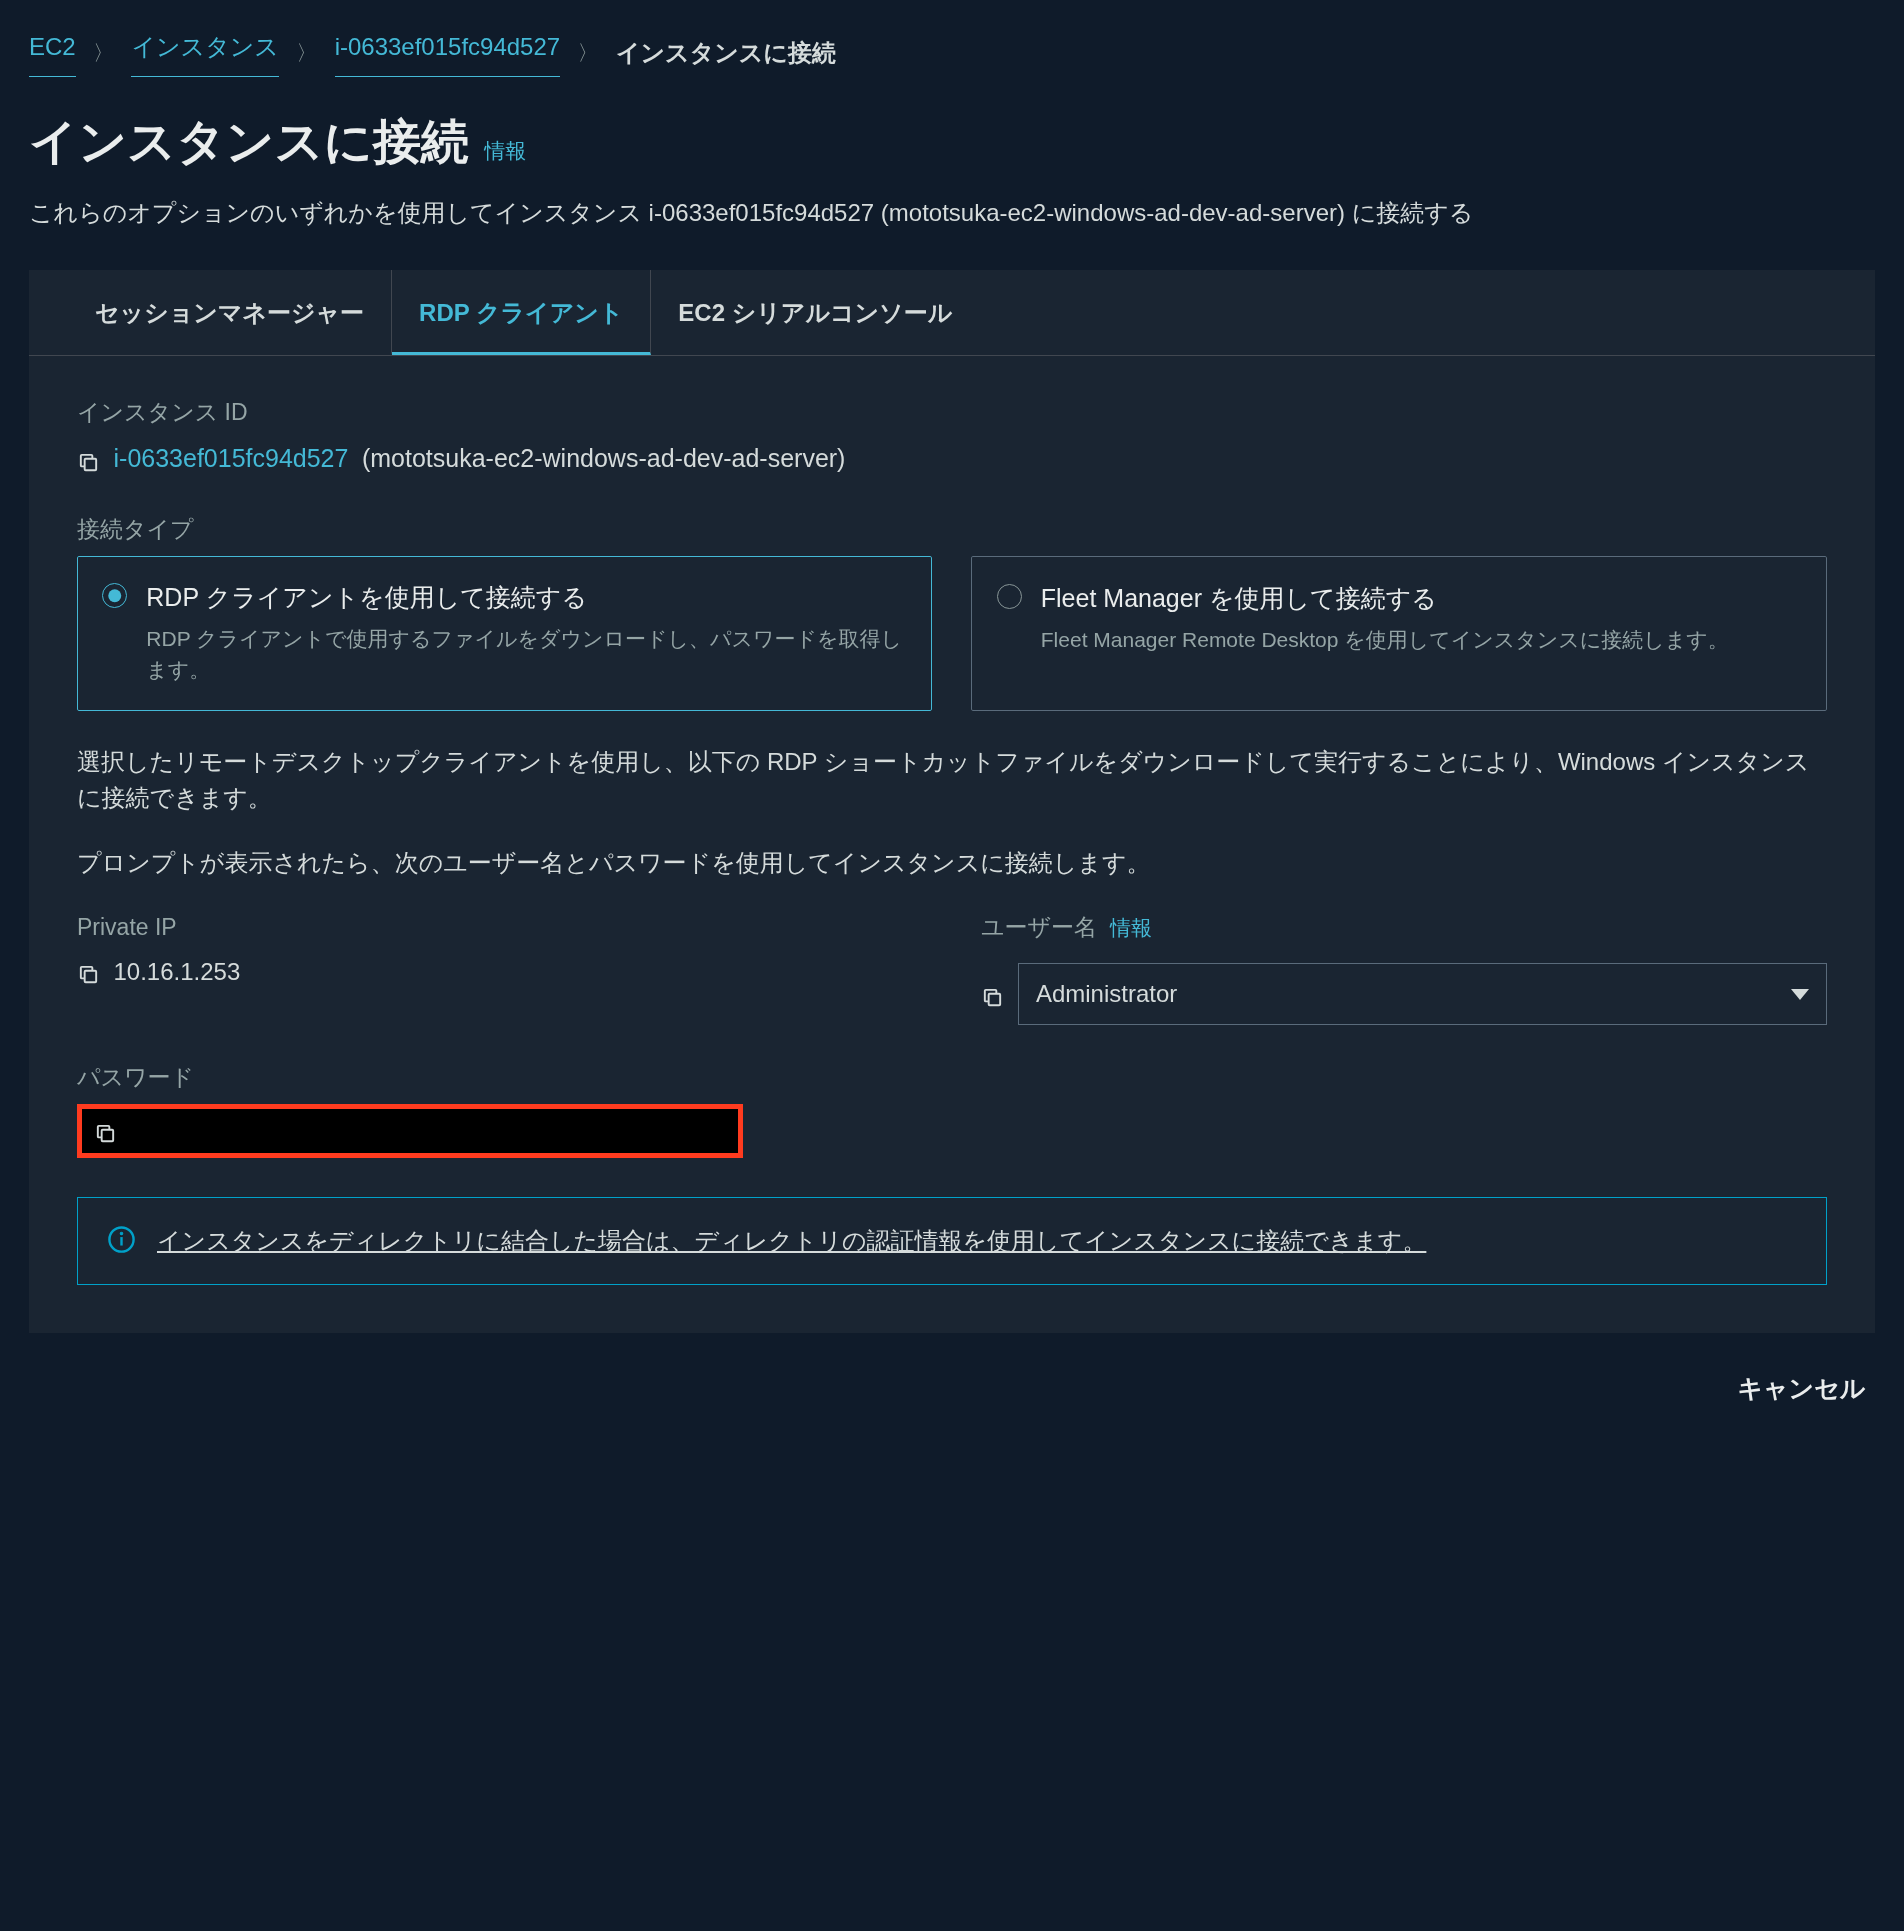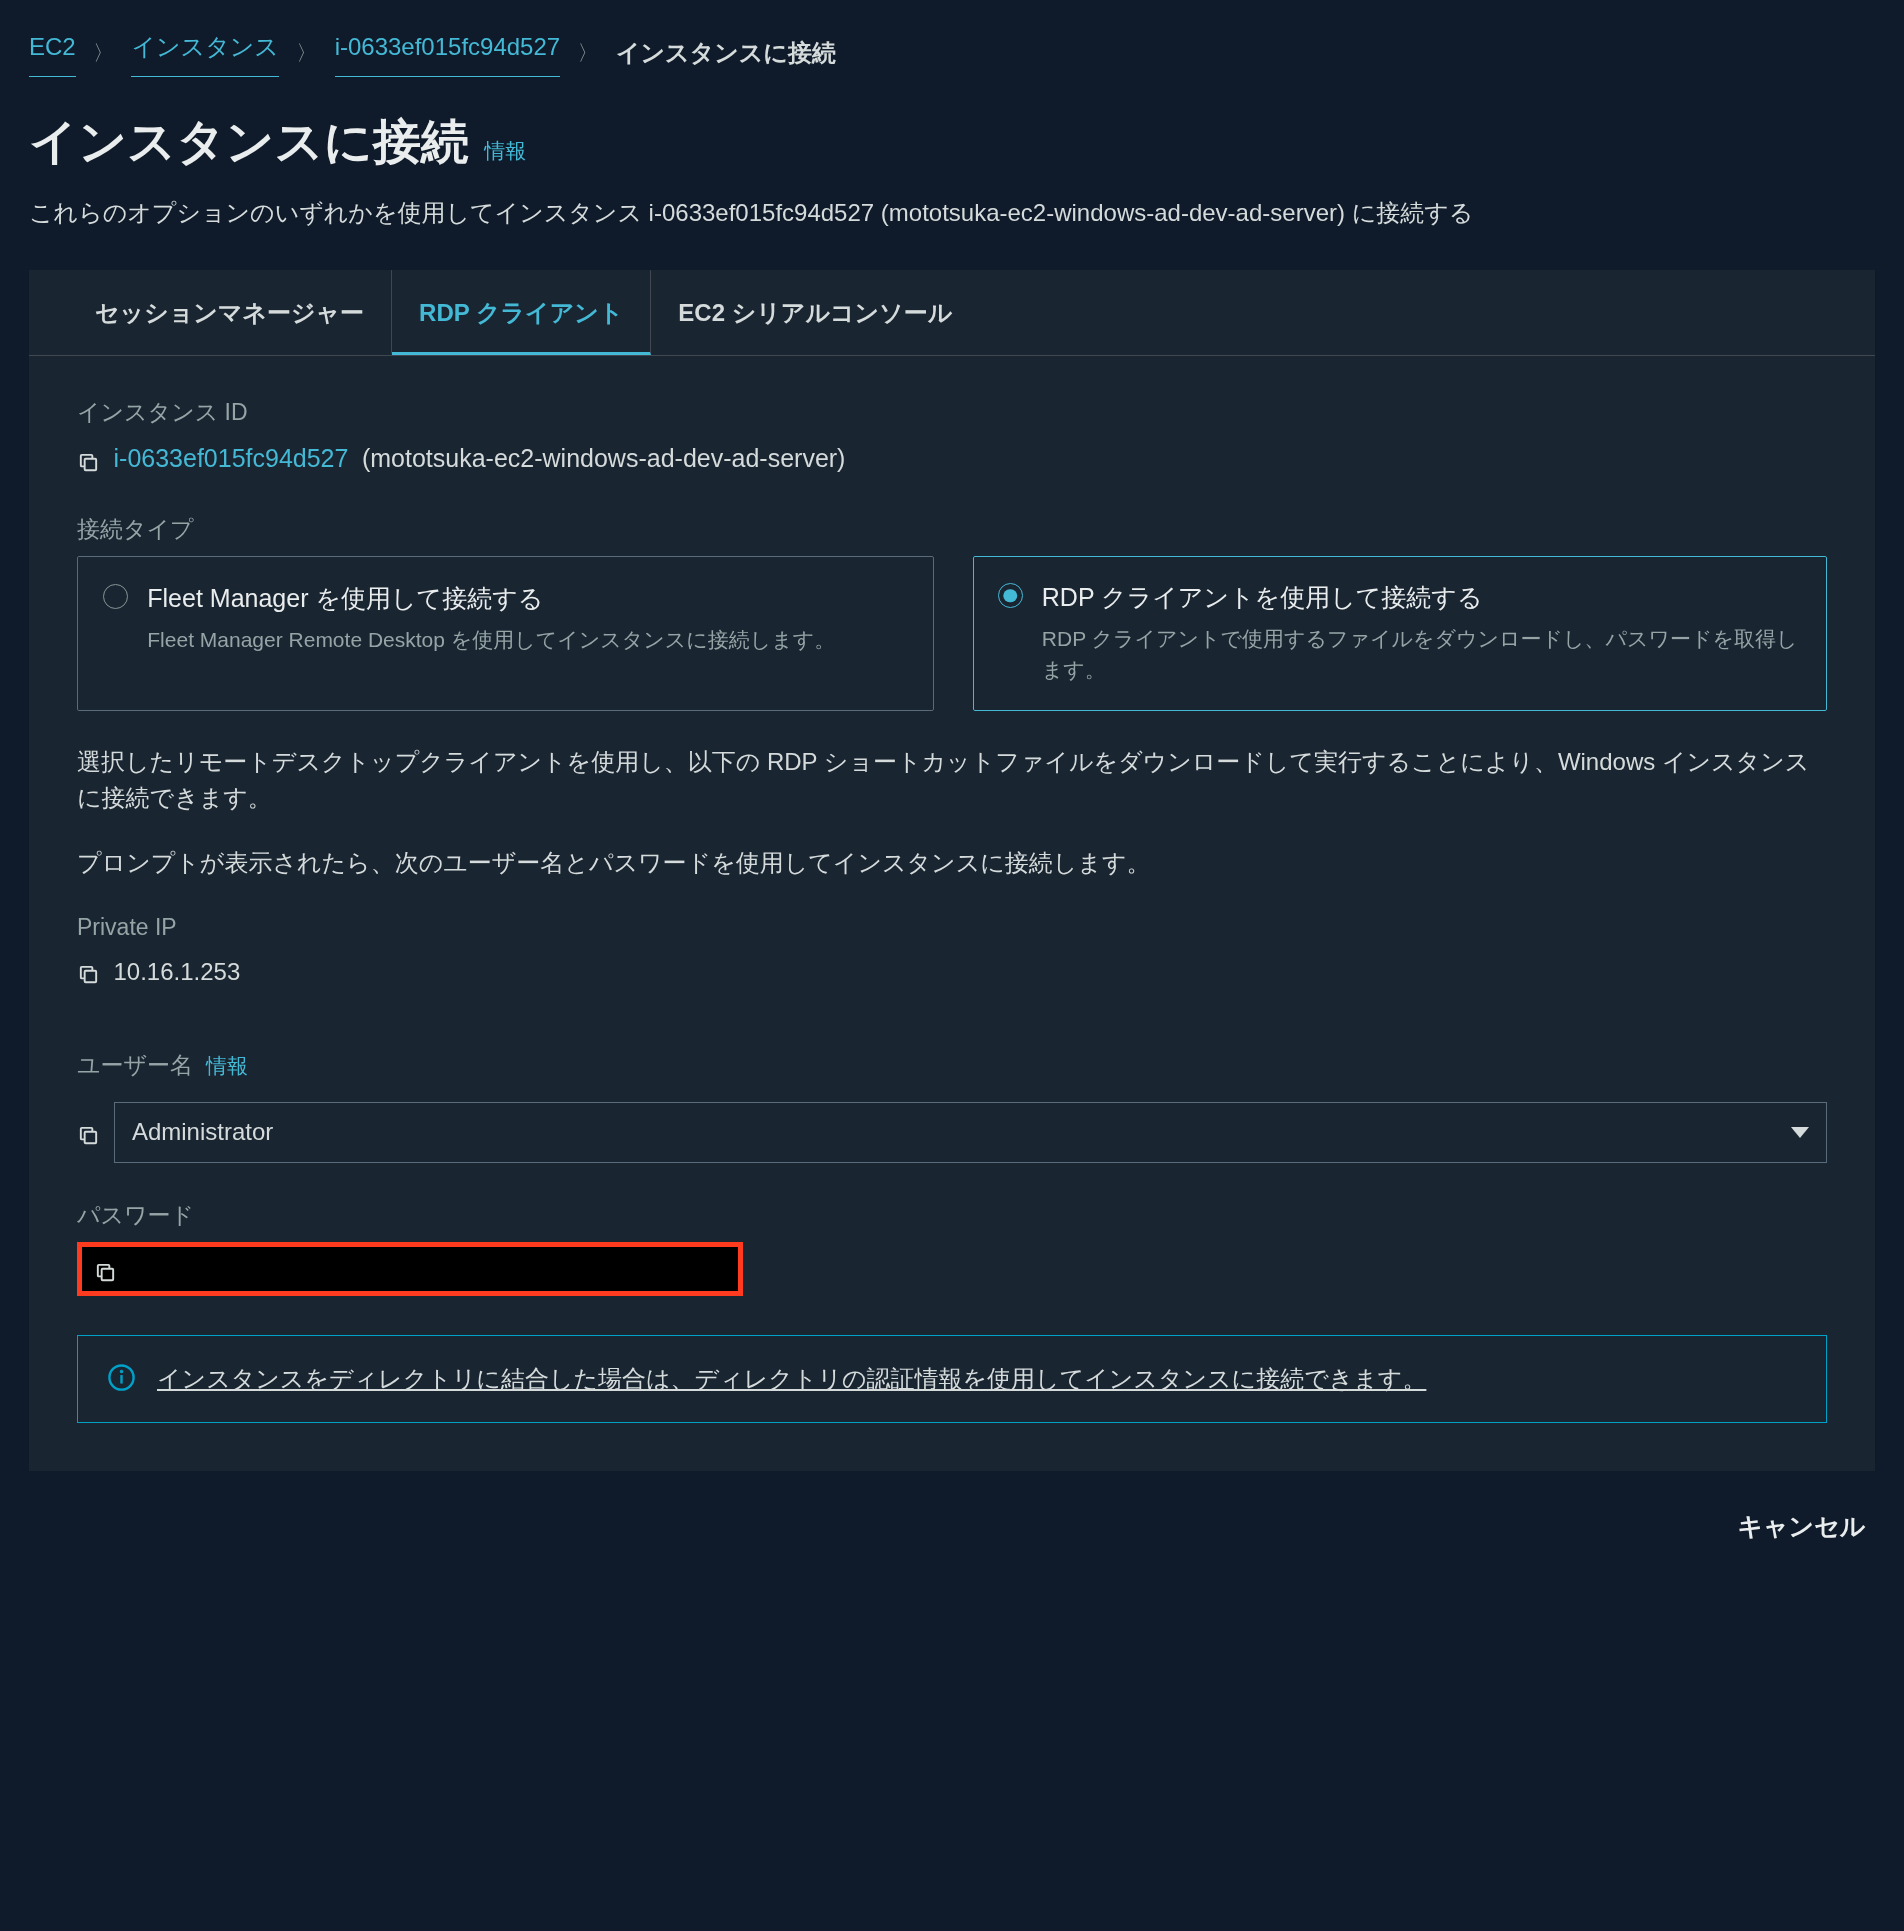--- a/index.html
+++ b/index.html
@@ -171,21 +171,20 @@
 }
 .download-icon {
   width: 25px;
   height: 25px;
 }
 .download-icon svg { width: 100%; height: 100%; stroke: #eaeded; fill: none; stroke-width: 2; }
 .two-col {
   display: flex;
   gap: 58px;
   margin-bottom: 35px;
-  flex-direction: column;
 }
 .col { flex: 1; }
 .value-row {
   display: flex;
   align-items: center;
   gap: 13.5px;
   font-size: 24px;
   color: #d5dbdb;
   margin-top: 9.7px;
 }
@@ -296,32 +295,32 @@
             <path d="M16 8V5a1 1 0 0 0-1-1H5a1 1 0 0 0-1 1v10a1 1 0 0 0 1 1h3"></path>
           </svg>
       </span>
       <a href="#" class="instance-link">i-0633ef015fc94d527</a>
       <span class="instance-name">(mototsuka-ec2-windows-ad-dev-ad-server)</span>
     </div>
 
     
     <div class="field-label">接続タイプ</div>
     <div class="radio-row">
+      <div class="radio-tile selected">
+        <div class="radio-circle"></div>
+        <div>
+          <div class="radio-title">RDP クライアントを使用して接続する</div>
+          <div class="radio-desc">RDP クライアントで使用するファイルをダウンロードし、パスワードを取得します。</div>
+        </div>
+      </div>
       <div class="radio-tile">
         <div class="radio-circle"></div>
         <div>
           <div class="radio-title">Fleet Manager を使用して接続する</div>
           <div class="radio-desc">Fleet Manager Remote Desktop を使用してインスタンスに接続します。</div>
-        </div>
-      </div>
-      <div class="radio-tile selected">
-        <div class="radio-circle"></div>
-        <div>
-          <div class="radio-title">RDP クライアントを使用して接続する</div>
-          <div class="radio-desc">RDP クライアントで使用するファイルをダウンロードし、パスワードを取得します。</div>
         </div>
       </div>
     </div>
 
     <p class="body-text">選択したリモートデスクトップクライアントを使用し、以下の RDP ショートカットファイルをダウンロードして実行することにより、Windows インスタンスに接続できます。</p>
 
 
     <p class="body-text">プロンプトが表示されたら、次のユーザー名とパスワードを使用してインスタンスに接続します。</p>
 
     <div class="two-col">

